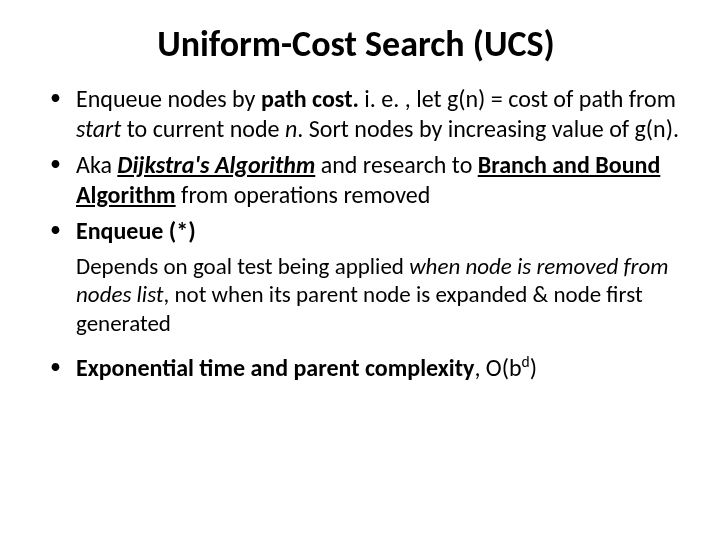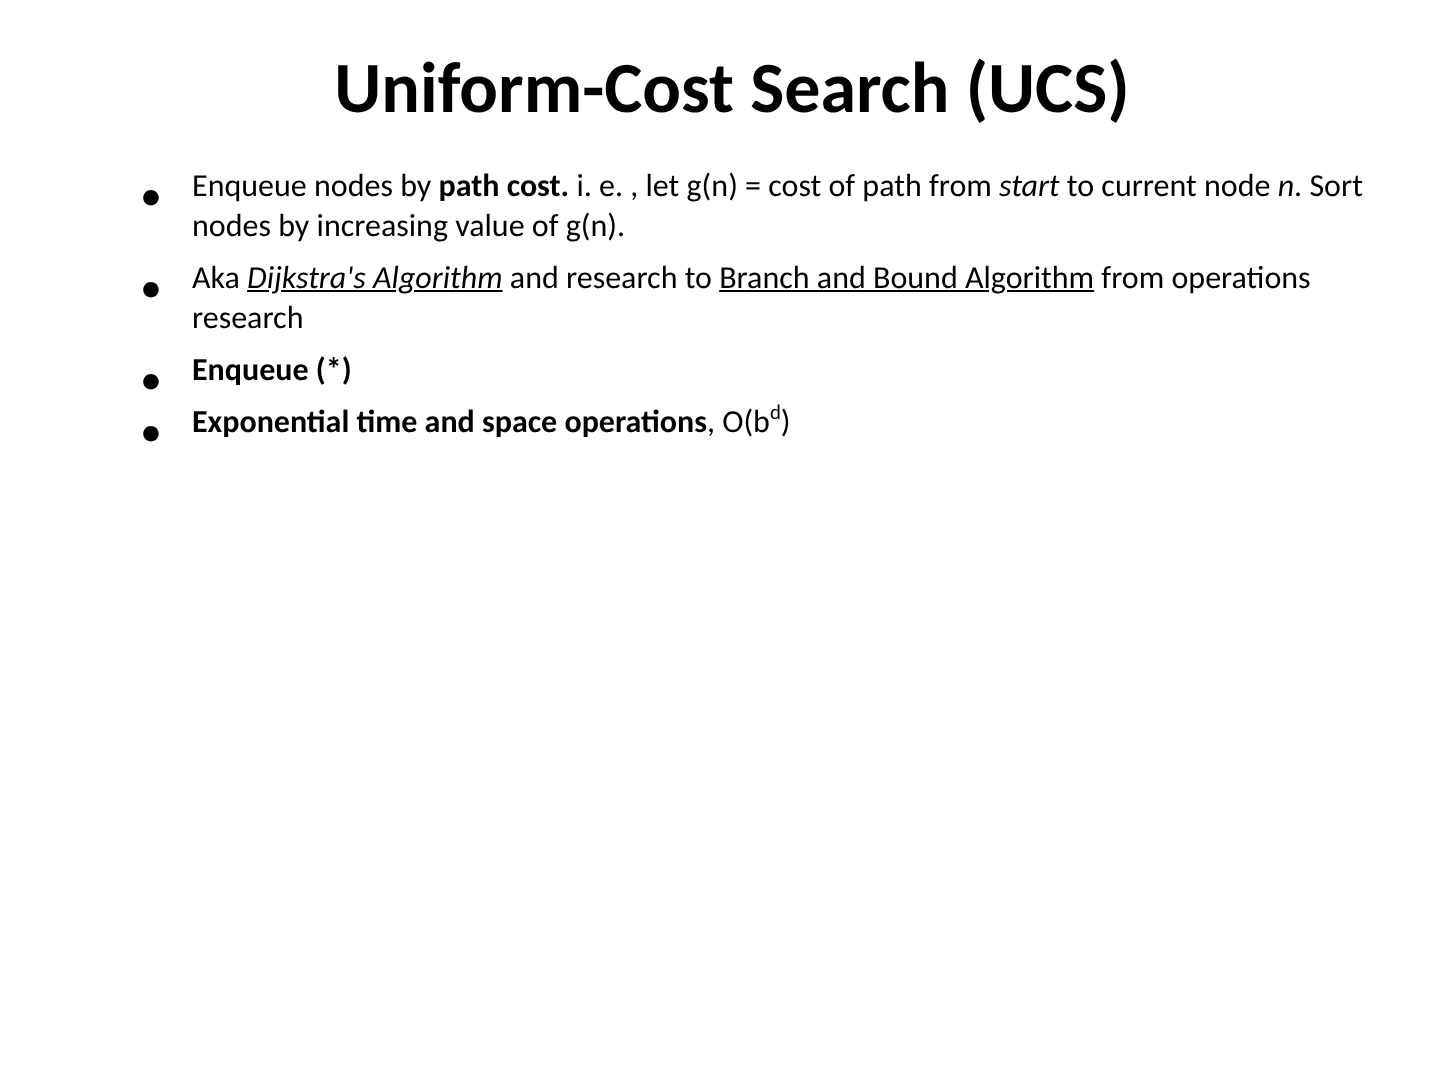--- a/index.html
+++ b/index.html
@@ -8,34 +8,34 @@
     width: 720px;
     height: 540px;
     background: #ffffff;
     font-family: Calibri, "Segoe UI", Arial, sans-serif;
     color: #000;
   }
   .slide {
     box-sizing: border-box;
     width: 720px;
     height: 540px;
-    padding: 18px 36px 20px 48px;
+    padding: 18px 36px 20px 28px;
   }
   .title {
     font-size: 36px;
     font-weight: 700;
     text-align: center;
     margin: 4px 0 18px 0;
     letter-spacing: 0px;
   }
   ul.main {
     list-style: none;
     padding: 0 0 0 28px;
     margin: 0;
-    font-size: 16px;
+    font-size: 24px;
     line-height: 1.25;
   }
   ul.main > li {
     position: relative;
     padding-left: 20px;
     margin: 0 0 6px 0;
   }
   ul.main > li::before {
     content: "•";
     position: absolute;
@@ -43,47 +43,50 @@
     top: 0;
     font-size: 22px;
   }
   .indent-note {
     font-size: 23px;
     line-height: 1.23;
     margin: 2px 0 16px 48px;
   }
   .b { font-weight: 700; }
   .i { font-style: italic; }
-  .u { text-decoration: underline; }
+  .u { text-decoration: underline; font-weight: bold; }
   sup { font-size: 0.65em; vertical-align: super; line-height: 0; }
 </style>
 </head>
 <body>
 
 <div class="slide">
 
   <div class="title">Uniform-Cost Search (UCS)</div>
 
   <ul class="main">
 
     <li>
       <span>Enqueue nodes by </span><span class="b">path cost.</span><span> i. e. , let g(n) = cost of path from </span><span class="i">start</span><span> to current node </span><span class="i">n</span><span>. Sort nodes by increasing value of g(n).</span>
     </li>
 
     <li>
-      <span>Aka </span><span class="i u">Dijkstra's Algorithm</span><span> and research to </span><span class="u">Branch and Bound Algorithm</span><span> from operations research</span>
+      <span>Aka </span><span class="i u">Dijkstra's Algorithm</span><span> and research to </span><span class="u">Branch and Bound Algorithm</span><span> from operations removed</span>
     </li>
 
     <li>
       <span class="b">Enqueue (*)</span>
     </li>
 
 
   </ul>
 
+  <div class="indent-note">
+    <span>Depends on goal test being applied </span><span class="i">when node is removed from nodes list</span><span>, not when its parent node is expanded &amp; node first generated</span>
+  </div>
 
   <ul class="main">
     <li>
-      <span class="b">Exponential time and space operations</span><span>, O(b</span><sup>d</sup><span>)</span>
+      <span class="b">Exponential time and parent complexity</span><span>, O(b</span><sup>d</sup><span>)</span>
     </li>
   </ul>
 
 </div>
 
 </body></html>

